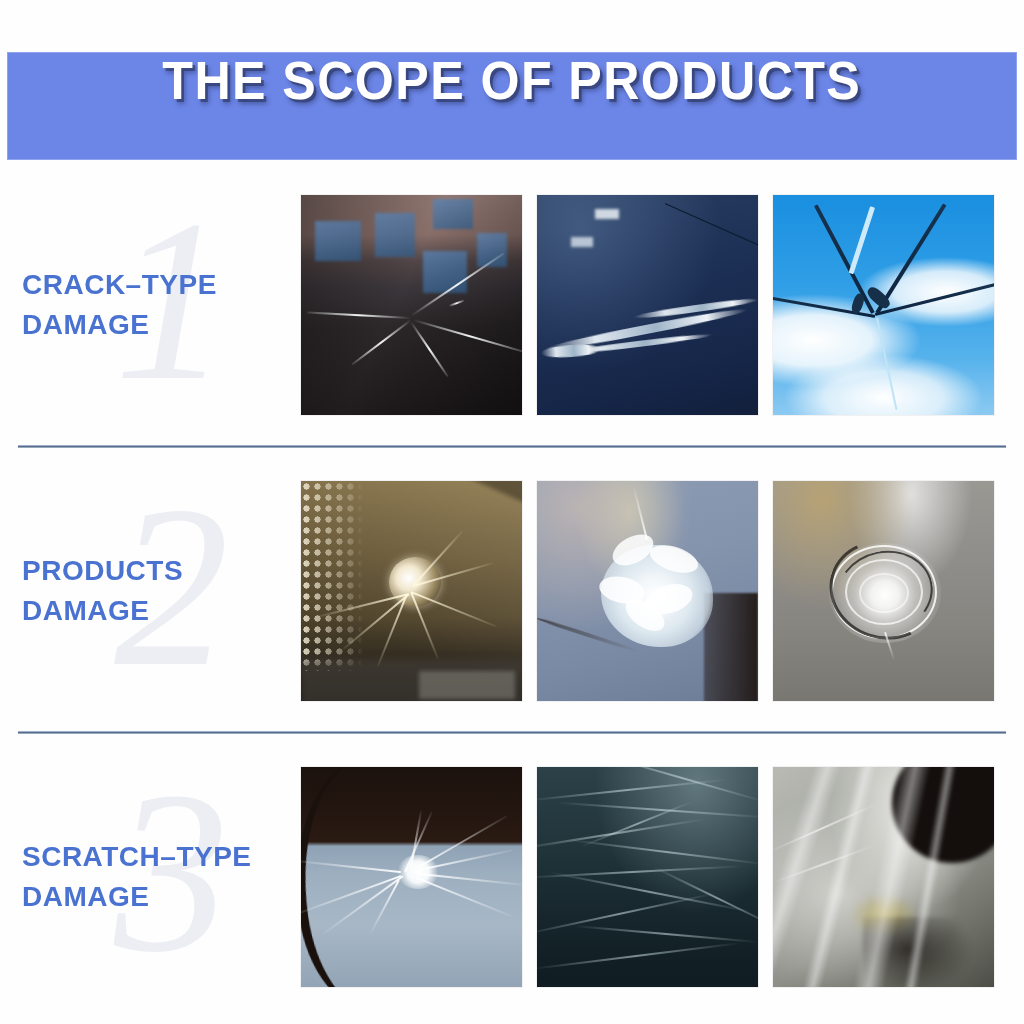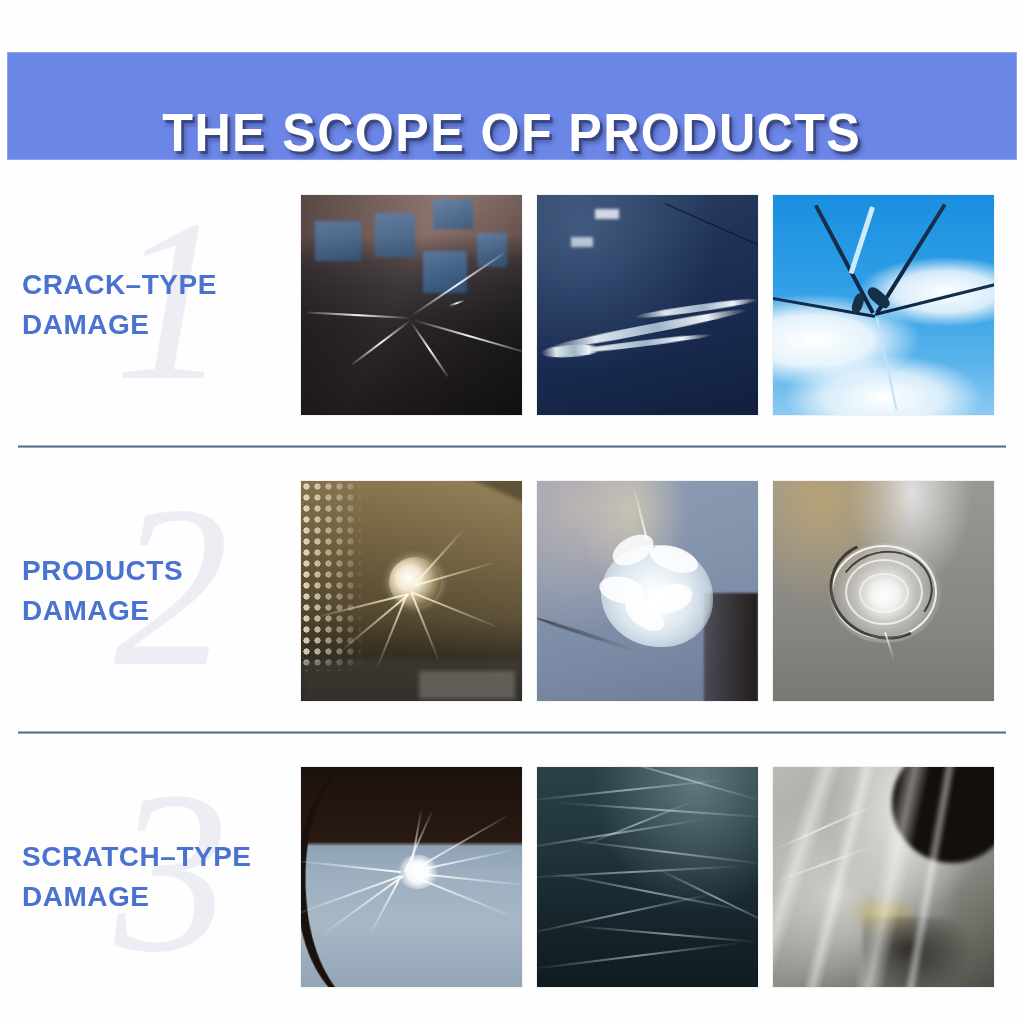--- a/index.html
+++ b/index.html
@@ -23,21 +23,21 @@
   
   .banner {
     position: absolute;
     left: 7px;
     top: 52px;
     width: 1010px;
     height: 108px;
     background: #6c86e8;
     border: 1px solid #8fa2ee;
     display: flex;
-    align-items: flex-end;
+    align-items: flex-start;
     justify-content: center;
   }
   .banner-title {
     font-family: "Liberation Sans", sans-serif;
     font-weight: bold;
     font-size: 54px;
     line-height: 1;
     letter-spacing: 1.5px;
     color: #ffffff;
     transform: scaleX(0.93);

